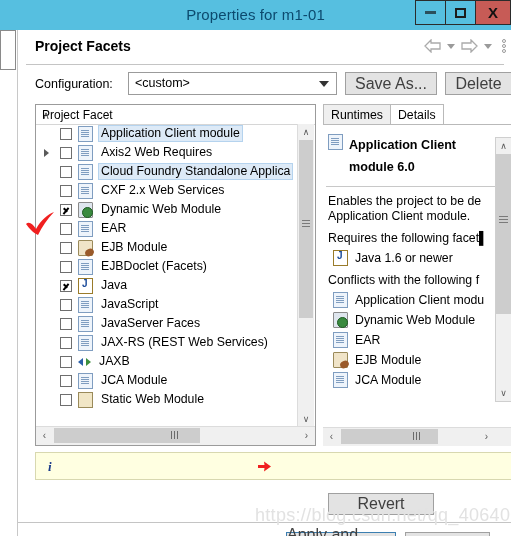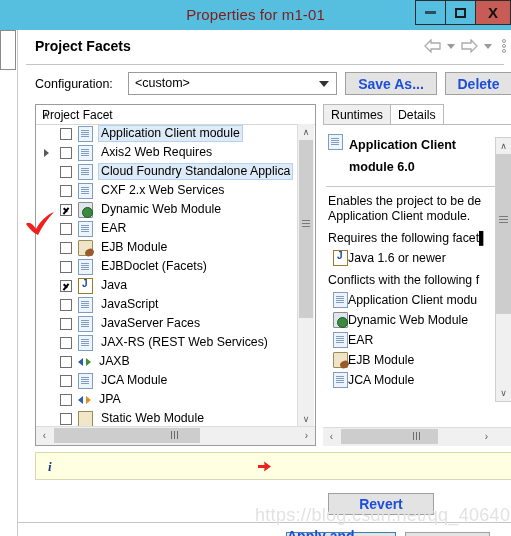--- a/index.html
+++ b/index.html
@@ -15,21 +15,21 @@
   }
   .bg-strip{position:absolute;left:0;top:0;width:511px;height:536px;background:#ffffff;}
 
   
   .titlebar{
     position:absolute;left:0;top:0;width:511px;height:30px;
     background:#5bc0de;background:#56bfe0;
   }
   .title-text{
     position:absolute;left:0;top:0;width:511px;height:16px;
-    line-height:30px;text-align:center;font-size:15px;color:#7f1d1d;
+    line-height:30px;text-align:center;font-size:15px;color:#0c4a6e;
     letter-spacing:.1px;
   }
   .winbtns{position:absolute;right:0;top:0;height:26px;display:flex;}
   .winbtn{
     width:31px;height:25px;border:1px solid #2b2b2b;box-sizing:border-box;
     display:flex;align-items:center;justify-content:center;
     background:#56bfe0;margin-left:-1px;
   }
   .winbtn.close{background:#c75b56;width:36px;}
   .min-glyph{width:11px;height:3px;background:#2b4f5c;}
@@ -62,21 +62,21 @@
     border:1px solid #9b9b9b;background:#fff;box-sizing:border-box;
   }
   .combo-val{position:absolute;left:6px;top:3px;font-size:12.5px;}
   .combo-arrow{
     position:absolute;right:7px;top:8px;width:0;height:0;
     border-left:5px solid transparent;border-right:5px solid transparent;border-top:6px solid #333;
   }
   .btn{
     border:1px solid #a0a0a0;background:#e3e3e3;box-sizing:border-box;
     display:flex;align-items:center;justify-content:center;
-    font-size:14px;color:#1d4ed8;font-weight:bold;
+    font-size:16px;color:#404040;
   }
   .btn-saveas{position:absolute;left:327px;top:0;width:92px;height:23px;}
   .btn-delete{position:absolute;left:427px;top:0;width:67px;height:23px;}
 
   
   .facet-box{
     position:absolute;left:17px;top:74px;width:281px;height:342px;
     border:1px solid #9b9b9b;background:#fff;box-sizing:border-box;
   }
   .facet-head{
@@ -154,21 +154,21 @@
   }
   .tab.active{background:#fff;border-bottom:1px solid #fff;font-weight:normal;}
   .det-panel{
     position:absolute;left:0;top:20px;width:189px;height:322px;
     border-top:1px solid #b9b9b9;background:#fff;box-sizing:border-box;overflow:hidden;
   }
   .det-title{display:flex;align-items:flex-start;gap:6px;padding:9px 4px 0 5px;}
   .det-title .t{font-size:12.6px;font-weight:bold;line-height:22px;}
   .det-sep{margin:8px 0 0 3px;width:180px;height:1px;background:#c8c8c8;}
   .det-p{padding:7px 2px 0 5px;font-size:12.3px;line-height:15px;white-space:nowrap;}
-  .det-item{display:flex;align-items:center;padding:4px 0 0 10px;font-size:12.3px;white-space:nowrap;}
+  .det-item{display:flex;align-items:center;gap:7px;padding:4px 0 0 10px;font-size:12.3px;white-space:nowrap;}
   .det-vsb{position:absolute;right:0;top:33px;width:17px;height:265px;background:#f0f0f0;border:1px solid #cfcfcf;box-sizing:border-box;}
   .det-vsb .arw{position:absolute;left:0;width:15px;height:16px;display:flex;align-items:center;justify-content:center;font-size:9px;color:#5a5a5a;}
   .det-vsb .arw.up{top:0;} .det-vsb .arw.dn{bottom:0;}
   .det-vsb .thumb{position:absolute;left:0;top:16px;width:15px;height:160px;background:#cdcdcd;}
   .det-vsb .grip{position:absolute;left:3px;top:78px;width:9px;height:1px;background:#7a7a7a;box-shadow:0 3px 0 #7a7a7a,0 6px 0 #7a7a7a;}
   .det-hsb{position:absolute;left:0;bottom:0;width:189px;height:18px;background:#f0f0f0;border-top:1px solid #dcdcdc;}
   .det-hsb .arw{position:absolute;top:0;width:17px;height:17px;display:flex;align-items:center;justify-content:center;font-size:10px;color:#5a5a5a;}
   .det-hsb .arw.l{left:0;} .det-hsb .arw.r{right:17px;}
   .det-hsb .thumb{position:absolute;left:18px;top:1px;width:97px;height:15px;background:#cdcdcd;}
   .det-hsb .grip{position:absolute;left:50%;top:4px;margin-left:-5px;width:1px;height:8px;background:#6a6a6a;box-shadow:3px 0 0 #6a6a6a,6px 0 0 #6a6a6a;}
@@ -323,25 +323,20 @@
           <span class="ico ico-jaxb"></span>
           <span class="flabel">JAXB</span>
         </div>
         <div class="frow">
           <span class="cbx"></span>
           <span class="ico ico-doc"></span>
           <span class="flabel">JCA Module</span>
         </div>
         <div class="frow">
           <span class="cbx"></span>
-          <span class="ico ico-jaxb ico-jpa"></span>
-          <span class="flabel">JPA</span>
-        </div>
-        <div class="frow">
-          <span class="cbx"></span>
           <span class="ico ico-static"></span>
           <span class="flabel">Static Web Module</span>
         </div>
       </div>
 
     <div class="vsb">
       <div class="arw" style="position:absolute;top:0;">∧</div>
       <div class="thumb" style="top:16px;height:178px;"></div>
       <div class="grip" style="top:96px;"></div>
       <div class="arw" style="position:absolute;bottom:0;">∨</div>

